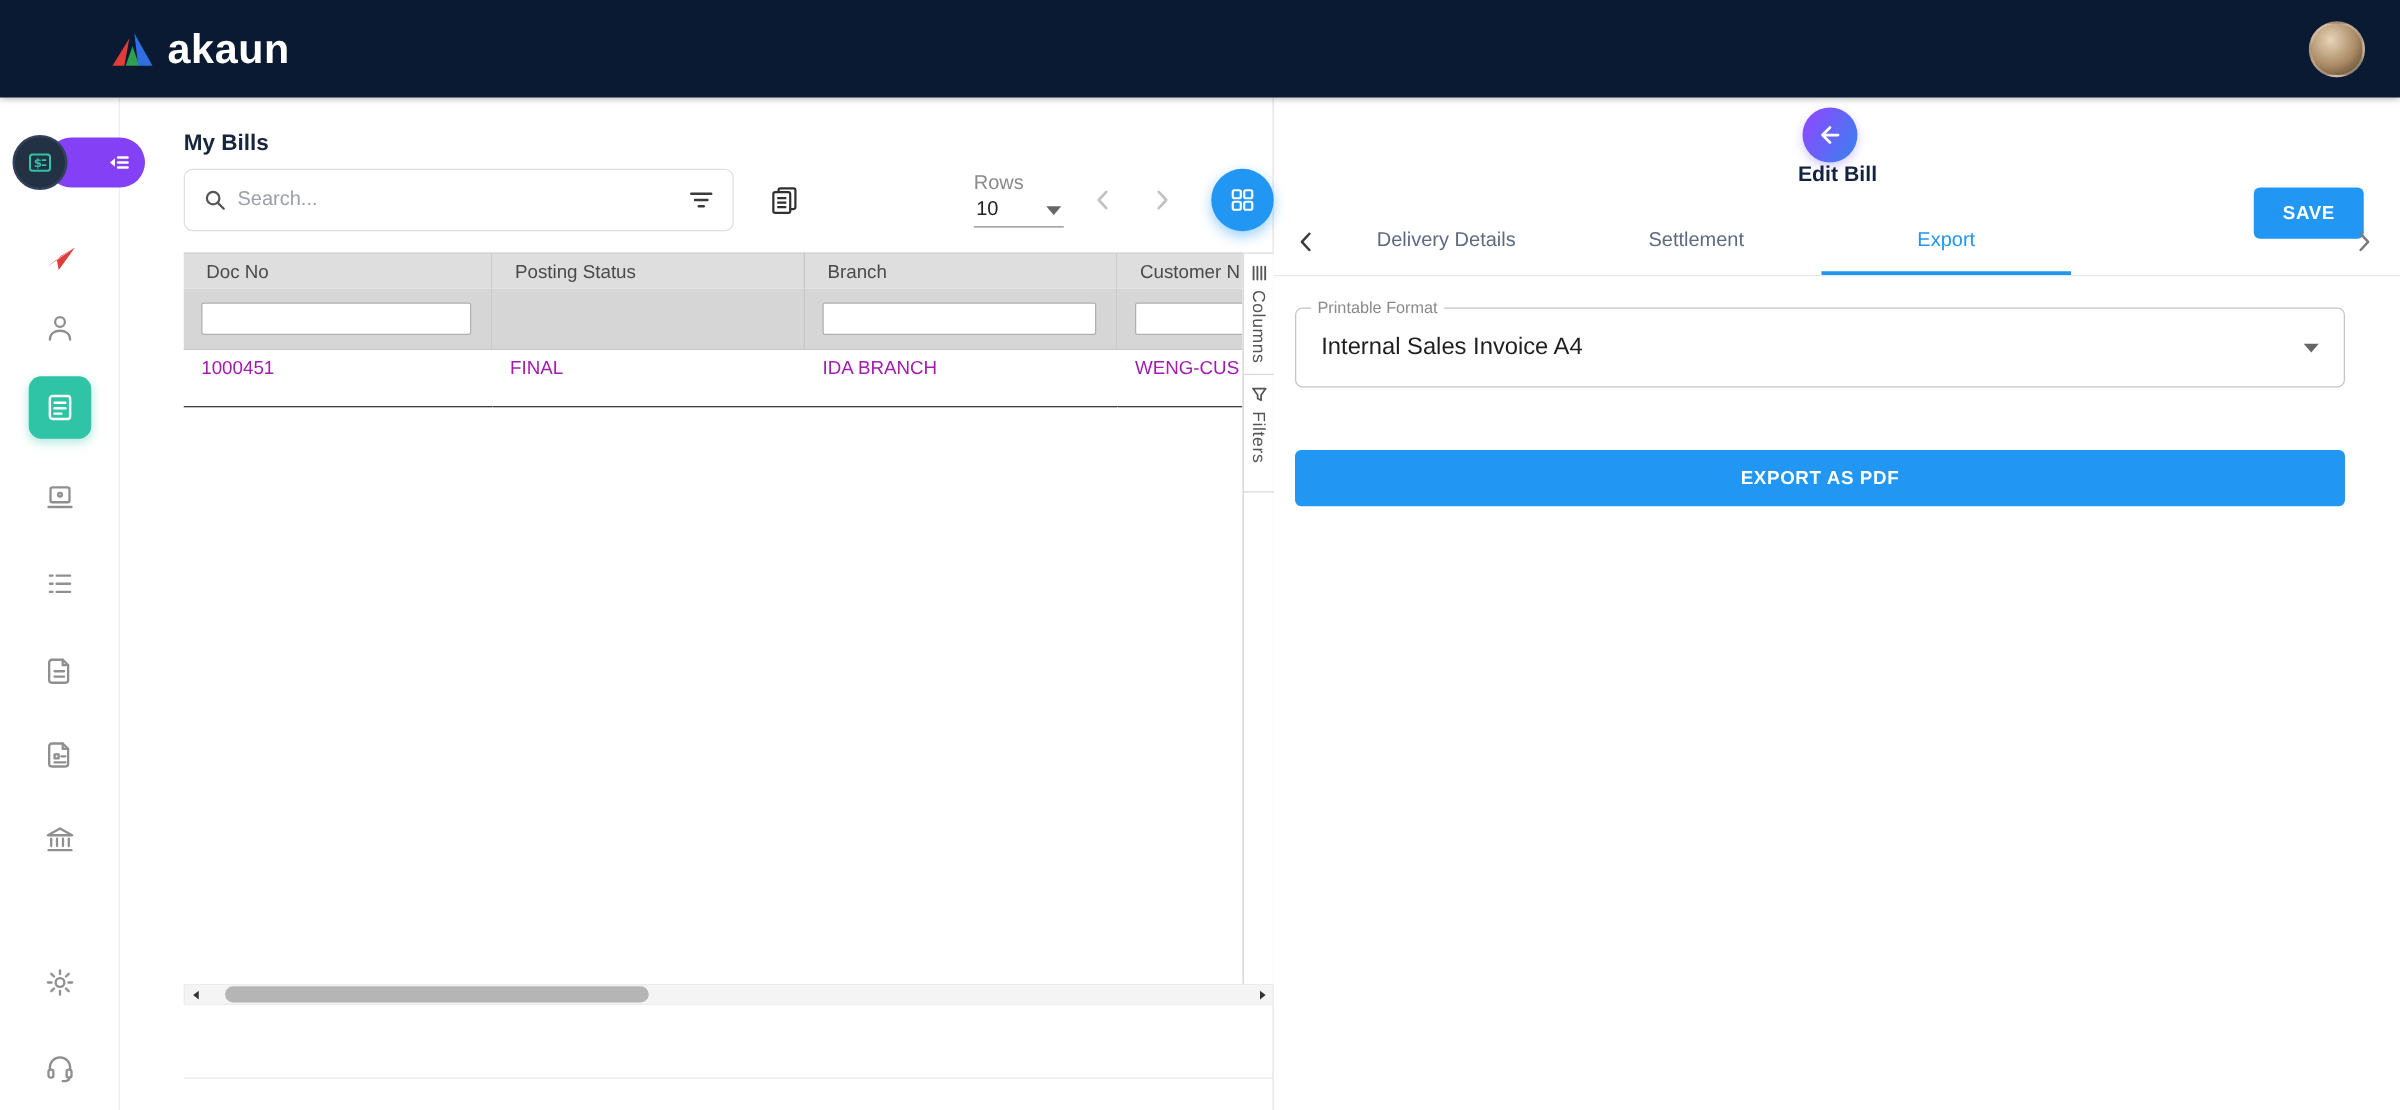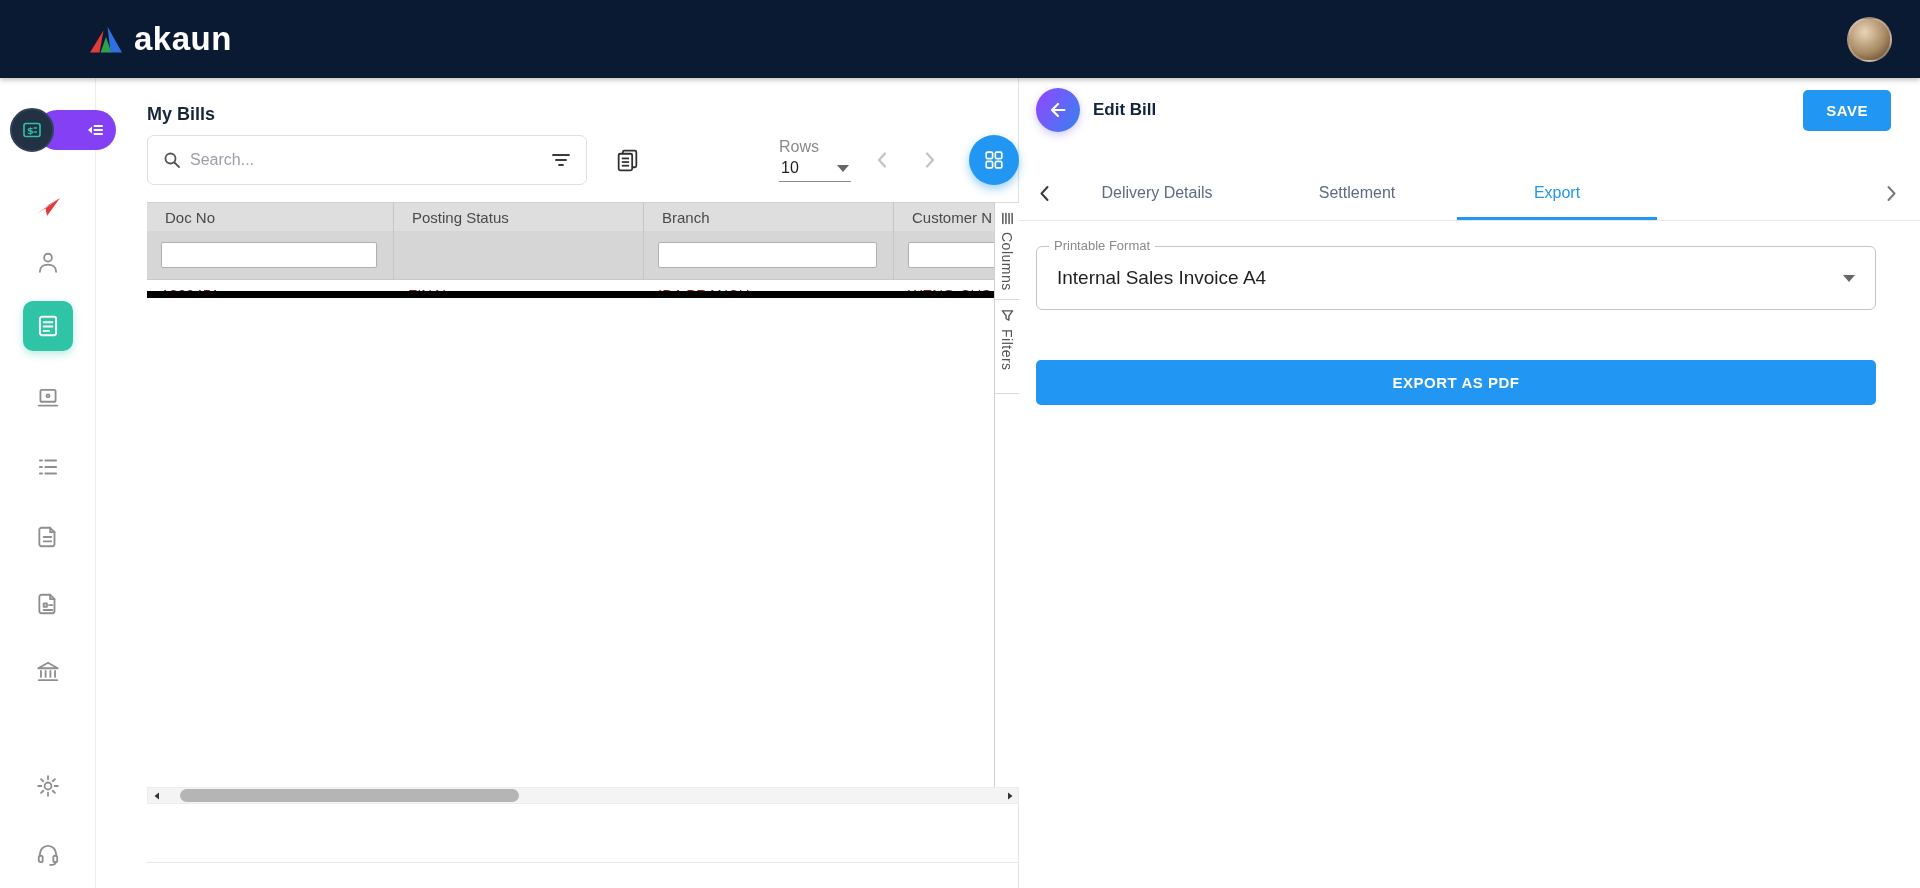--- a/index.html
+++ b/index.html
@@ -106,22 +106,22 @@
     border-right: 1px solid #c6c6c6; border-bottom: 1px solid #c9c9c9;
     padding: 11px 16px 0 14px; white-space: nowrap; overflow: hidden;
   }
   .fcell:last-child { border-right: none; padding-right: 0; }
   .fcell input {
     width: 100%; min-width: 96px; height: 26px; border: 1px solid #b0b0b0; border-radius: 2px;
     background: #fff; outline: none; padding: 0 6px; font-size: 14px;
     font-family: "Liberation Sans", sans-serif;
   }
   .td {
-    height: 18px; background: #fff; font-size: 15px; color: #7f1d1d;
-    line-height: 29px; padding-left: 14px; border-bottom: 7px solid #000000;
+    height: 46px; background: #fff; font-size: 15px; color: #a21caf;
+    line-height: 29px; padding-left: 14px; border-bottom: 1px solid #000000;
     white-space: nowrap; overflow: hidden;
   }
   .tbody-fill { flex: 1; background: #fff; }
 
   .strip { width: 25px; flex: none; border-left: 1px solid #d0d0d0; background: #fff; }
   .strip-btn {
     width: 100%; height: 98px; border-bottom: 1px solid #d9d9d9;
     display: flex; flex-direction: column; align-items: center; padding-top: 9px; gap: 7px;
   }
   .strip-btn:first-child { border-top: 1px solid #d9d9d9; }
@@ -129,21 +129,21 @@
     writing-mode: vertical-rl; font-size: 14px; color: #555; letter-spacing: .5px;
   }
 
   
   .hscroll { height: 17px; display: flex; background: #f4f4f4; border: 1px solid #ececec; }
   .hs-btn { width: 17px; flex: none; display: flex; align-items: center; justify-content: center; color: #333; background: #f4f4f4; }
   .hs-track { flex: 1; position: relative; }
   .hs-thumb { position: absolute; top: 1px; bottom: 1px; left: 15px; width: 339px; background: #b5b5b5; border-radius: 7px; }
 
   
-  .edit-header { display: flex; align-items: center; padding: 8px 29px 0 17px; height: 56px; }
+  .edit-header { display: flex; align-items: center; padding: 8px 29px 0 17px; height: 56px; flex-direction: column; }
   .back-circle {
     width: 44px; height: 44px; border-radius: 50%;
     background: linear-gradient(120deg, #8a4bff 10%, #3f7df0 90%);
     display: flex; align-items: center; justify-content: center; flex: none;
     box-shadow: 0 3px 8px rgba(100,80,255,.3);
   }
   .edit-title { margin-left: 13px; font-size: 17px; font-weight: 700; color: #13233f; }
   .save-btn {
     margin-left: auto; background: var(--accent, #2196f3); color: #fff;
     font-size: 15px; font-weight: 700; letter-spacing: .5px;

